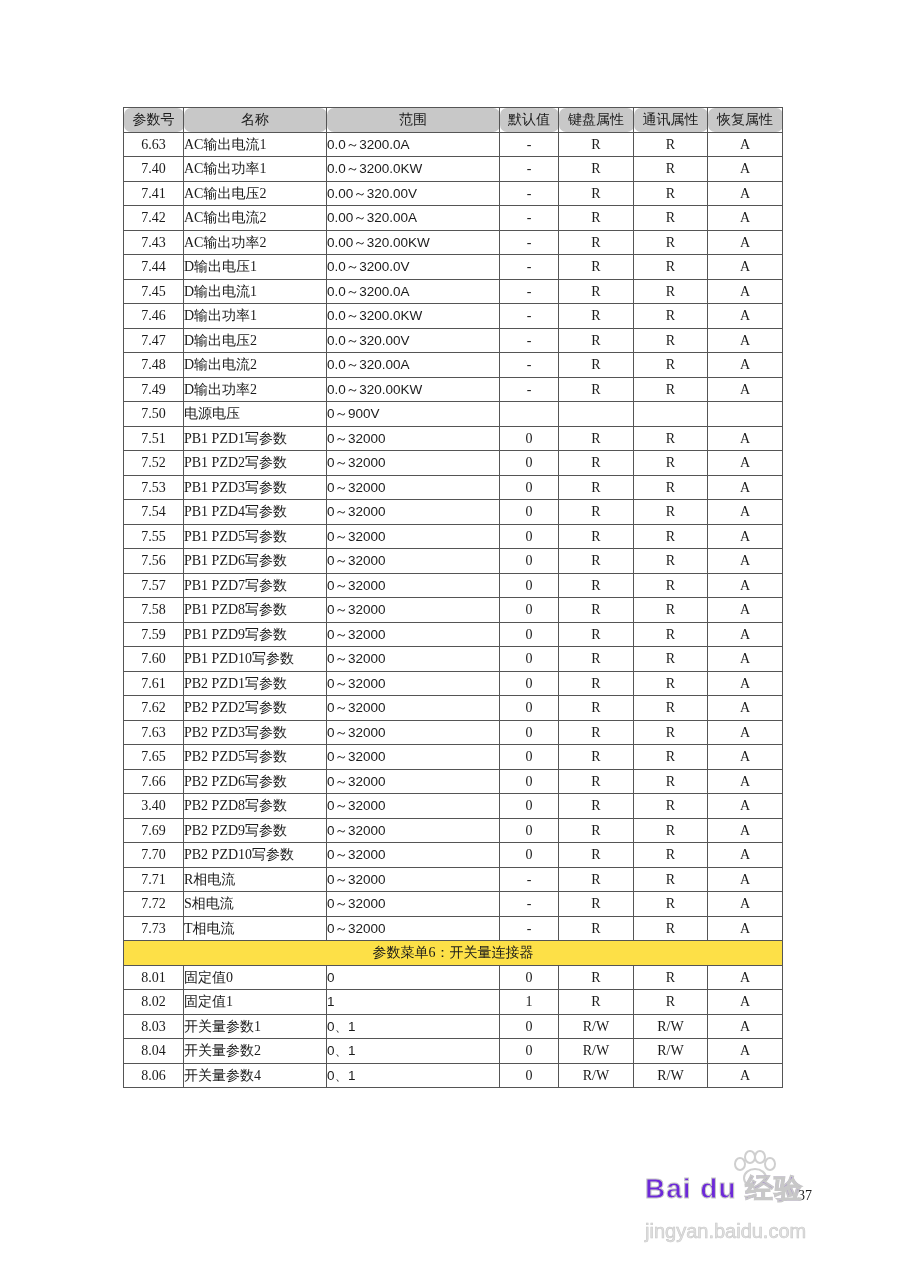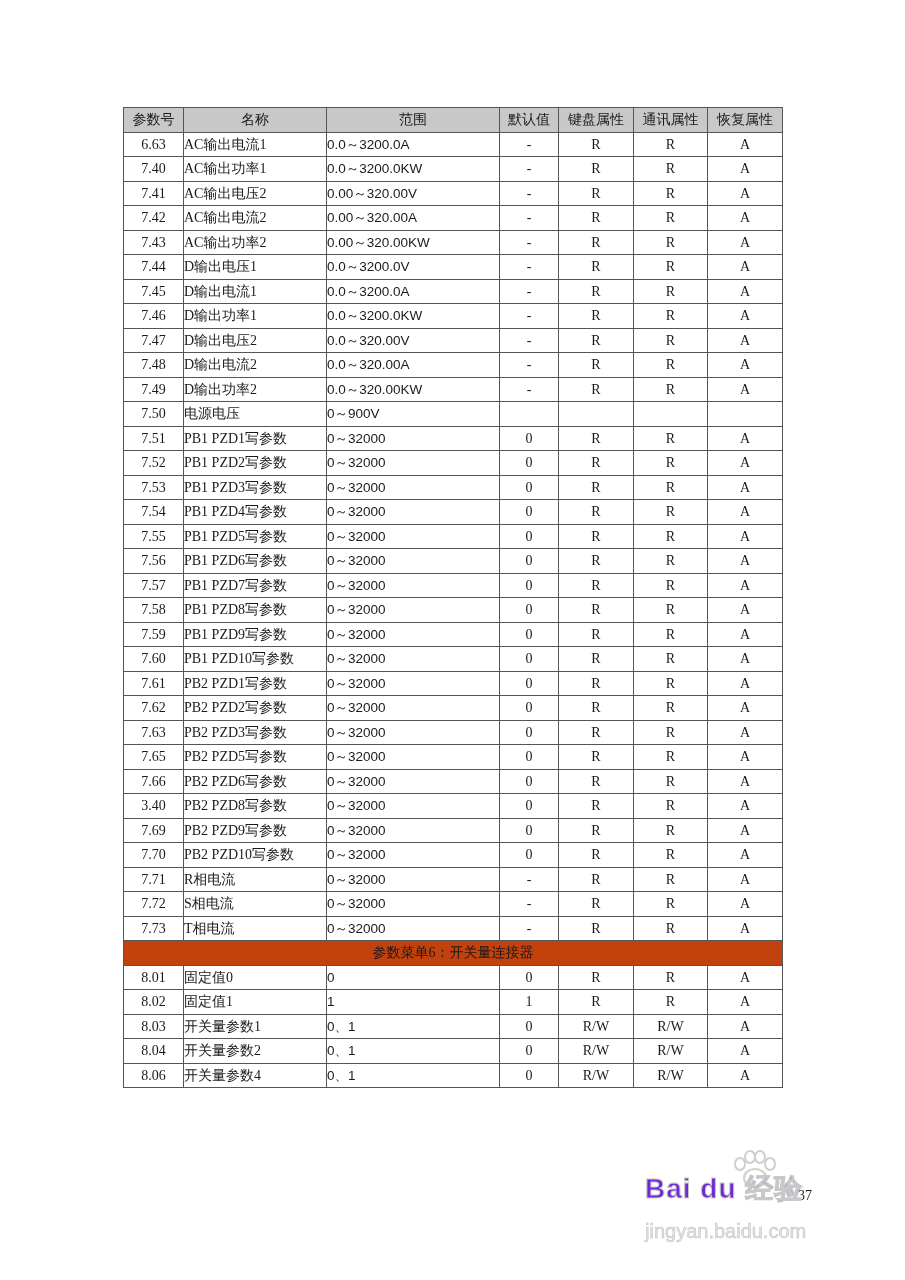--- a/index.html
+++ b/index.html
@@ -3,25 +3,25 @@
 <meta charset="utf-8">
 <style>
   html, body { margin: 0; padding: 0; background: #ffffff; }
   body { width: 905px; height: 1280px; position: relative; overflow: hidden;
          font-family: "Liberation Serif", "DejaVu Serif", serif; color: #1a1a1a; }
   .page { position: absolute; left: 0; top: 0; width: 905px; height: 1280px; }
   table.params { position: absolute; left: 123px; top: 107px; width: 659px;
                  border-collapse: collapse; table-layout: fixed; font-size: 14px; }
   table.params td, table.params th { border: 1px solid #555; height: 23.5px; padding: 0;
                  line-height: 23.5px; white-space: nowrap; overflow: hidden; }
-  table.params th { background: #c8c8c8; font-weight: normal; font-size: 14px; text-align: center; }
+  table.params th { background: #c8c8c8; font-weight: normal; font-size: 14px; text-align: center; border-radius: 7px; }
   td.c-id, td.c-def, td.c-kb, td.c-comm, td.c-rec { text-align: center; }
   td.c-name, td.c-range { text-align: left; padding-left: 7px; }
   td.c-range { font-family: "Liberation Sans", "DejaVu Sans", sans-serif; font-size: 13.5px; }
-  tr.section td { background: #c2410c; text-align: center; }
+  tr.section td { background: #fde047; text-align: center; }
   .page-num { position: absolute; left: 0; width: 812px; top: 1188px; text-align: right;
               font-size: 14px; }
   .watermark { position: absolute; left: 640px; top: 1150px; width: 220px; height: 110px;
                color: #d6d6d6; font-family: "Liberation Sans", sans-serif; pointer-events: none; }
   .wm-logo { position: absolute; left: 5px; top: 20px; font-size: 28px; font-weight: bold;
              letter-spacing: 1px; color: #6d28d9; -webkit-text-stroke: 1px #c8c8c8; }
   .wm-url { position: absolute; left: 5px; top: 70px; font-size: 20px; color: #e0e0e0;
             -webkit-text-stroke: 0.6px #c8c8c8; }
   .wm-paw { position: absolute; left: 90px; top: 0px; width: 48px; height: 40px; }
 </style>

